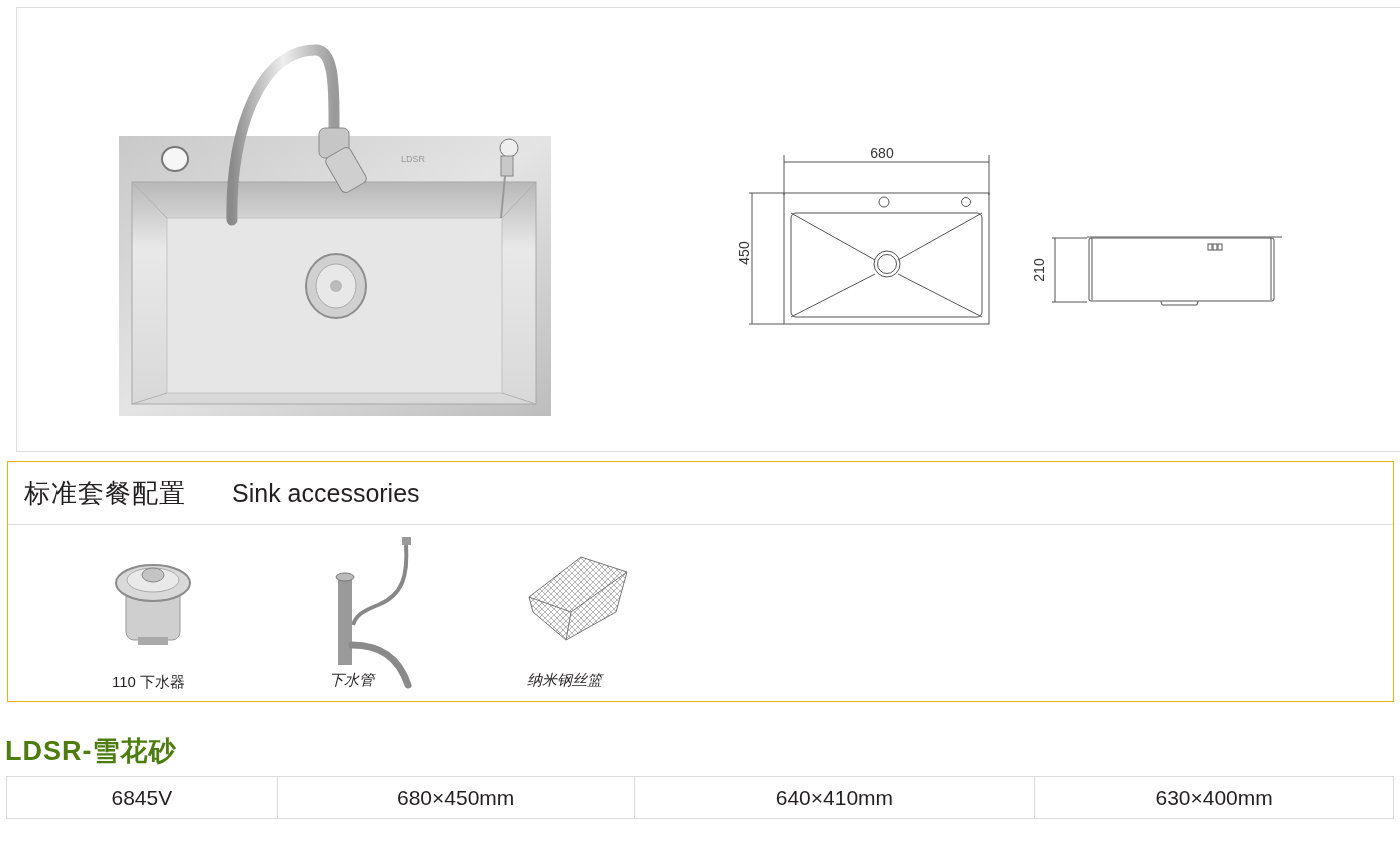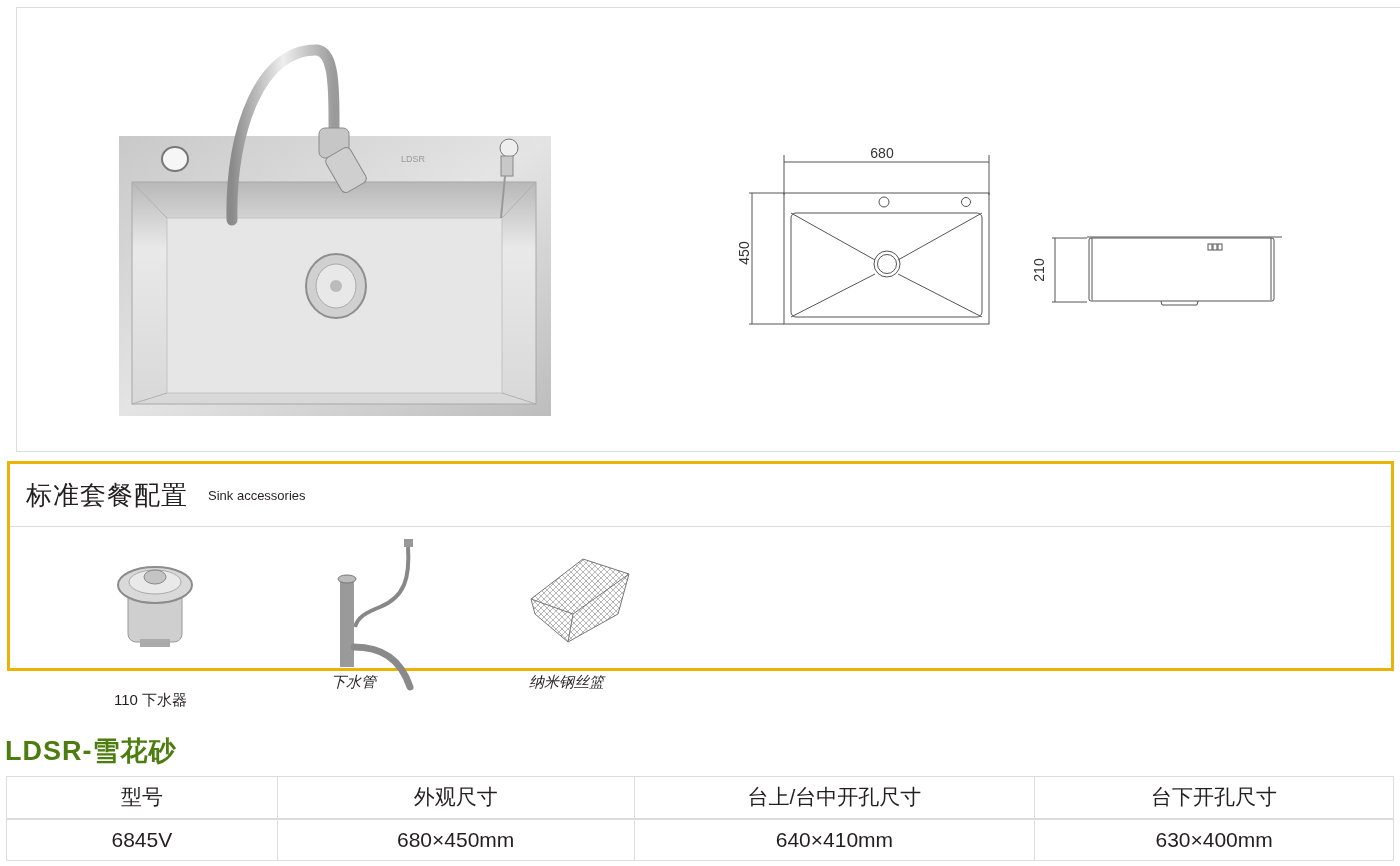--- a/index.html
+++ b/index.html
@@ -2,24 +2,24 @@
 <html><head>
 <meta charset="utf-8">
 <style>
   * { box-sizing: border-box; margin: 0; padding: 0; }
   body { width: 1400px; height: 866px; background: #ffffff; font-family: "Liberation Sans", "DejaVu Sans", sans-serif; position: relative; overflow: hidden; color: #231f20; }
   .panel-top { position: absolute; left: 16px; top: 7px; width: 1387px; height: 445px; border: 1px solid #dcdcdc; background: #fff; }
   .sink-photo { position: absolute; left: 95px; top: 30px; width: 440px; height: 380px; }
   .diagram-top { position: absolute; left: 715px; top: 130px; width: 280px; height: 200px; }
   .diagram-side { position: absolute; left: 1015px; top: 220px; width: 260px; height: 90px; }
 
-  .panel-acc { position: absolute; left: 7px; top: 461px; width: 1387px; height: 210px; border: 3px solid #eab308; }
+  .panel-acc { position: absolute; left: 7px; top: 461px; width: 1387px; height: 241px; border: 1px solid #eab308; }
   .acc-header { height: 63px; border-bottom: 1px solid #dcdcdc; display: flex; align-items: center; padding-left: 16px; }
   .acc-title-cn { font-size: 26px; color: #231f20; letter-spacing: 1px; }
-  .acc-title-en { font-size: 13px; color: #231f20; margin-left: 20px; }
+  .acc-title-en { font-size: 25px; color: #231f20; margin-left: 46px; }
   .acc-item { position: absolute; text-align: center; }
   .acc-label { position: absolute; font-size: 15px; color: #231f20; white-space: nowrap; }
 
   .model-title { position: absolute; left: 5px; top: 733px; font-size: 27px; font-weight: bold; color: #4d7c0f; letter-spacing: 1px; }
   table.spec { position: absolute; left: 6px; top: 776px; width: 1388px; border-collapse: collapse; }
   table.spec td { border: 1px solid #dcdcdc; height: 42px; text-align: center; font-size: 21px; color: #231f20; }
   table.spec tr.head td { border-bottom: 2px solid #dcdcdc; }
 </style>
 </head>
 <body>
@@ -111,21 +111,21 @@
     <span class="acc-title-en">Sink accessories</span>
   </div>
 
   <svg class="acc-item" style="left:100px; top:93px; width:90px; height:95px;" viewBox="0 0 90 95">
     <rect x="18" y="30" width="54" height="55" rx="8" fill="#cfcfcf" stroke="#999"></rect>
     <ellipse cx="45" cy="28" rx="37" ry="18" fill="#d9d9d9" stroke="#8c8c8c" stroke-width="2"></ellipse>
     <ellipse cx="45" cy="25" rx="26" ry="12" fill="#e9e9e9" stroke="#aaa"></ellipse>
     <ellipse cx="45" cy="20" rx="11" ry="7" fill="#c4c4c4" stroke="#888"></ellipse>
     <rect x="30" y="82" width="30" height="8" fill="#aaa"></rect>
   </svg>
-  <span class="acc-label" style="left:104px; top:211px;margin-top:16px;">110 下水器</span>
+  <span class="acc-label" style="left:104px; top:211px;">110 下水器</span>
 
   <svg class="acc-item" style="left:310px; top:73px; width:120px; height:160px;" viewBox="0 0 120 160">
     <rect x="84" y="2" width="9" height="8" fill="#999"></rect>
     <path d="M88 10 C90 40, 85 60, 60 70 C45 76, 38 80, 35 90" fill="none" stroke="#888" stroke-width="4"></path>
     <rect x="20" y="40" width="14" height="90" fill="#9a9a9a"></rect>
     <ellipse cx="27" cy="42" rx="9" ry="4" fill="#bbb" stroke="#777"></ellipse>
     <path d="M34 110 C60 110, 80 120, 90 150" fill="none" stroke="#8a8a8a" stroke-width="7" stroke-linecap="round"></path>
   </svg>
   <span class="acc-label" style="left:321px; top:209px;font-style:italic;">下水管</span>
 
@@ -145,26 +145,20 @@
 <div class="model-title">LDSR-雪花砂</div>
 
 <table class="spec">
   <colgroup>
     <col style="width:271px">
       <col style="width:357px">
       <col style="width:401px">
       <col style="width:359px">
   </colgroup>
   <tbody>
-      <tr class="head">
-    <td>型号</td>
-    <td>外观尺寸</td>
-    <td>台上/台中开孔尺寸</td>
-    <td>台下开孔尺寸</td>
-  </tr>
   <tr>
     <td>6845V</td>
     <td>680×450mm</td>
     <td>640×410mm</td>
     <td>630×400mm</td>
   </tr>
 </tbody>
   </table>
 
 </body></html>

